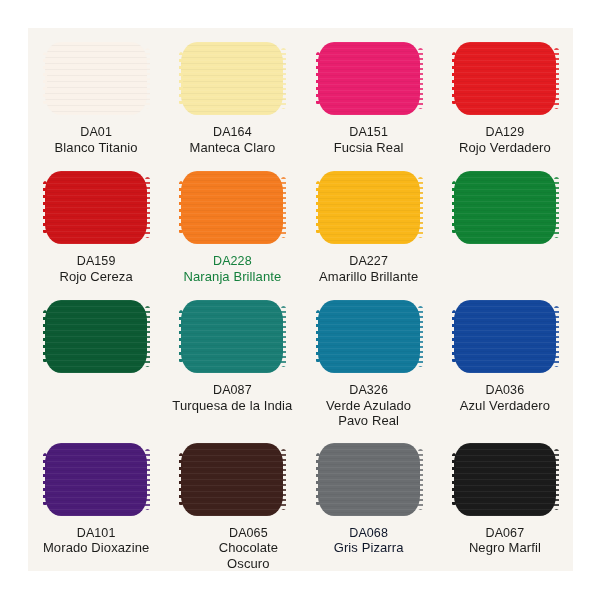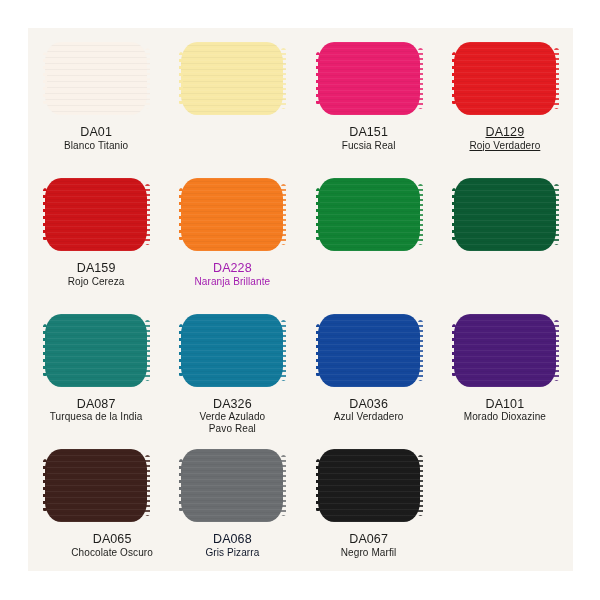--- a/index.html
+++ b/index.html
@@ -115,21 +115,21 @@
     line-height: 1.18;
     color: #1d1d1b;
   }
   .chip-code {
     display: block;
     font-size: 12.5px;
     letter-spacing: 0.1px;
   }
   .chip-name {
     display: block;
-    font-size: 10px;
+    font-size: 13px;
     letter-spacing: 0.1px;
     white-space: pre-line;
   }
 </style>
 </head>
 <body style="background: rgb(255, 255, 255);">
 
 <div id="swatch-chart" style="background: rgb(247, 244, 239);">
   <div class="swatch-grid">
       <div class="swatch-cell">
@@ -138,55 +138,68 @@
         </div>
         <div class="chip-label" style="color: rgb(29, 29, 27);">
           <span class="chip-code">DA01</span>
           <span class="chip-name">Blanco Titanio</span>
         </div>
       </div>
       <div class="swatch-cell">
         <div class="chip-wrap">
           <div class="chip" style="background-color: rgb(248, 233, 166);"></div>
         </div>
+        <div class="chip-label" style="color: rgb(29, 29, 27);">
+          <span class="chip-code">DA164</span>
+          <span class="chip-name">Manteca Claro</span>
+        </div>
       </div>
       <div class="swatch-cell">
         <div class="chip-wrap">
           <div class="chip" style="background-color: rgb(232, 31, 110);"></div>
         </div>
         <div class="chip-label" style="color: rgb(29, 29, 27);">
           <span class="chip-code">DA151</span>
           <span class="chip-name">Fucsia Real</span>
         </div>
       </div>
       <div class="swatch-cell">
         <div class="chip-wrap">
           <div class="chip" style="background-color: rgb(226, 27, 32);"></div>
         </div>
-        <div class="chip-label" style="color: rgb(29, 29, 27); text-decoration: underline;">
+        <div class="chip-label" style="color: rgb(29, 29, 27);">
           <span class="chip-code">DA129</span>
           <span class="chip-name">Rojo Verdadero</span>
         </div>
       </div>
       <div class="swatch-cell">
         <div class="chip-wrap">
           <div class="chip" style="background-color: rgb(204, 20, 24);"></div>
         </div>
         <div class="chip-label" style="color: rgb(29, 29, 27);">
           <span class="chip-code">DA159</span>
           <span class="chip-name">Rojo Cereza</span>
         </div>
       </div>
       <div class="swatch-cell">
         <div class="chip-wrap">
           <div class="chip" style="background-color: rgb(244, 123, 32);"></div>
         </div>
-        <div class="chip-label" style="color: #a21caf;">
+        <div class="chip-label" style="color: #15803d;">
           <span class="chip-code">DA228</span>
           <span class="chip-name">Naranja Brillante</span>
+        </div>
+      </div>
+      <div class="swatch-cell">
+        <div class="chip-wrap">
+          <div class="chip" style="background-color: rgb(249, 183, 25);"></div>
+        </div>
+        <div class="chip-label" style="color: rgb(29, 29, 27);">
+          <span class="chip-code">DA227</span>
+          <span class="chip-name">Amarillo Brillante</span>
         </div>
       </div>
       <div class="swatch-cell">
         <div class="chip-wrap">
           <div class="chip" style="background-color: rgb(17, 130, 52);"></div>
         </div>
       </div>
       <div class="swatch-cell">
         <div class="chip-wrap">
           <div class="chip" style="background-color: rgb(12, 90, 51);"></div>

